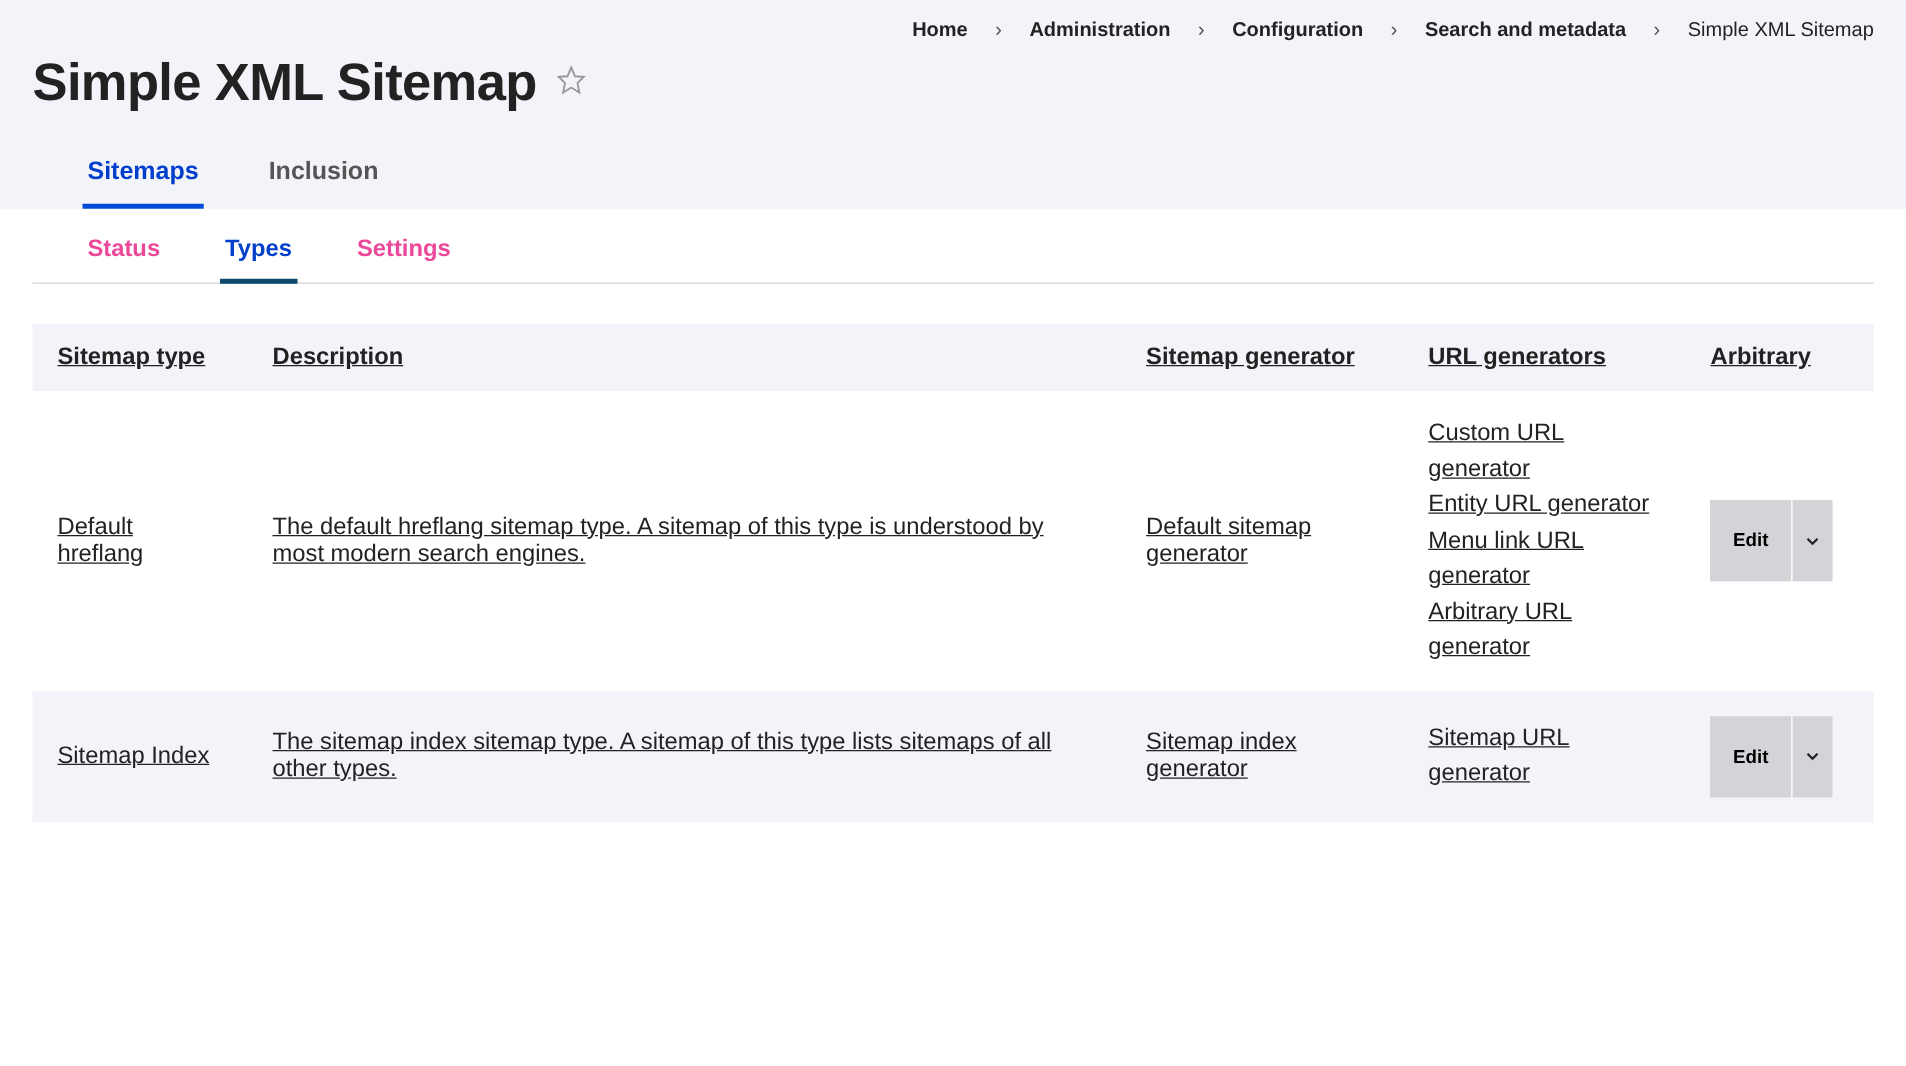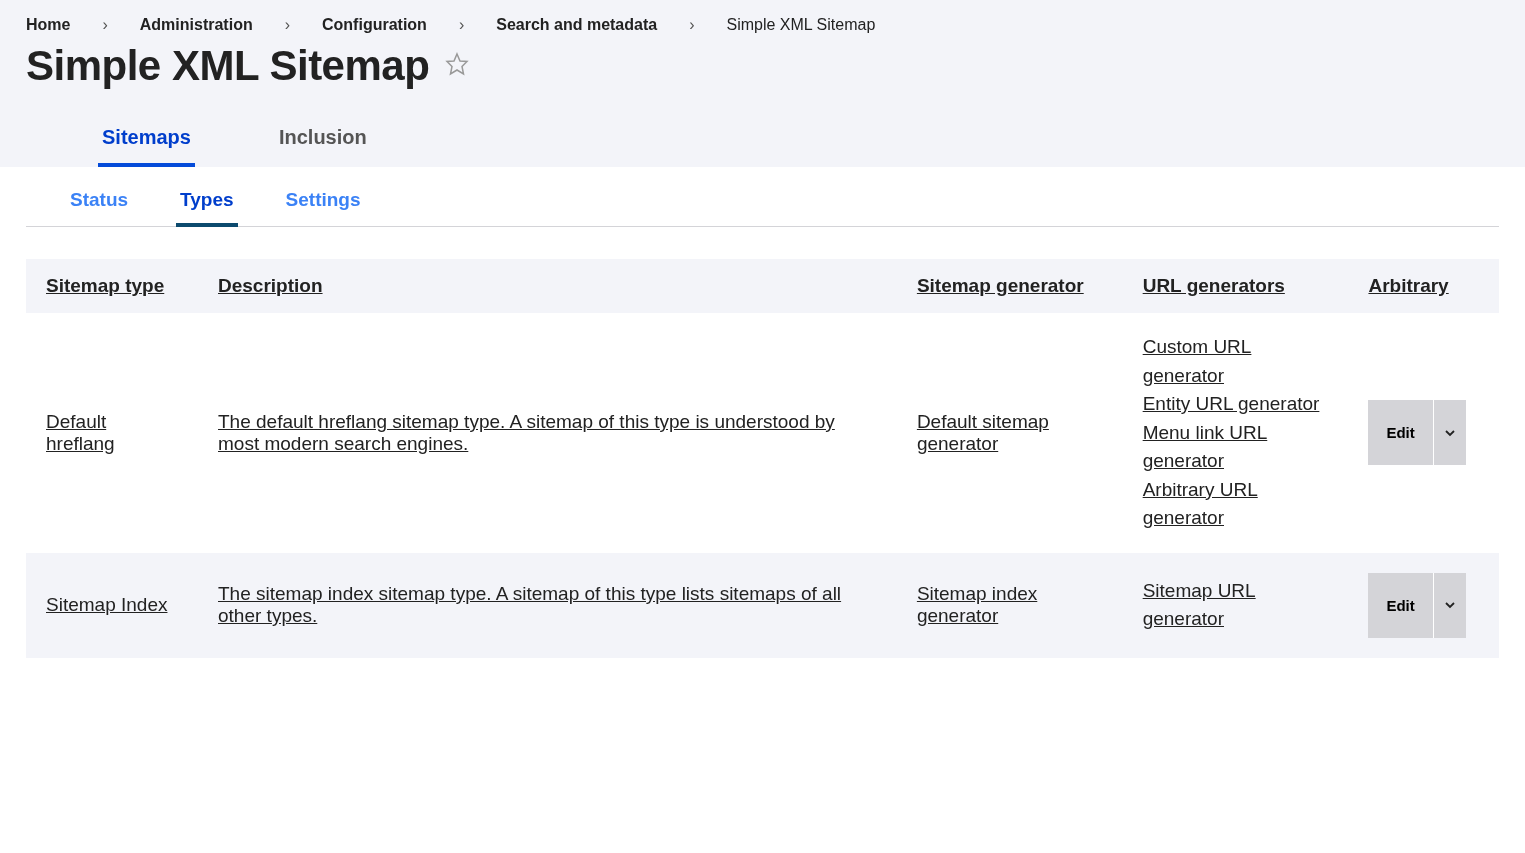--- a/index.html
+++ b/index.html
@@ -1,30 +1,30 @@
 <!DOCTYPE html>
 <html><head>
 <meta charset="utf-8">
 <style>
   * { box-sizing: border-box; margin: 0; padding: 0; }
   body { font-family: "Segoe UI", -apple-system, BlinkMacSystemFont, sans-serif; background: #fff; color: #222; }
   .header-region { background: #f3f4f9; padding: 10px 26px 0 26px; }
-  .breadcrumb { display: flex; align-items: center; gap: 32px; font-size: 16px; font-weight: 600; color: #222; padding-top: 6px; }
+  .breadcrumb { display: flex; align-items: center; gap: 22px; font-size: 16px; font-weight: 600; color: #222; padding-top: 6px; justify-content: flex-end; }
   .breadcrumb .sep { color: #555; font-weight: 400; }
   .breadcrumb .crumb { cursor: pointer; }
   .breadcrumb .crumb.current { font-weight: 400; cursor: default; }
   .title-row { display: flex; align-items: center; gap: 16px; margin-top: 8px; }
   .page-title { font-size: 42px; font-weight: 700; letter-spacing: -0.5px; color: #222; }
   .star-icon { color: #888; cursor: pointer; }
   .primary-tabs { display: flex; gap: 48px; margin-top: 28px; padding-left: 40px; }
-  .primary-tab { font-size: 20px; font-weight: 600; color: #555; padding: 8px 4px 14px 4px; cursor: pointer; border-bottom: 4px solid transparent; margin-left: 32px; }
+  .primary-tab { font-size: 20px; font-weight: 600; color: #555; padding: 8px 4px 14px 4px; cursor: pointer; border-bottom: 4px solid transparent; }
   .primary-tab.active { color: #003ecc; border-bottom: 4px solid #044bd9; }
   .content-region { background: #fff; padding: 0 26px 40px 26px; }
   .secondary-tabs { display: flex; gap: 44px; border-bottom: 1px solid #d4d4d8; padding-left: 40px; padding-top: 18px; }
-  .secondary-tab { font-size: 19px; font-weight: 600; color: #3b82f6; padding: 4px 4px 12px 4px; cursor: pointer; border-bottom: 4px solid transparent; margin-bottom: -1px; }
+  .secondary-tab { font-size: 19px; font-weight: 600; color: #ec4899; padding: 4px 4px 12px 4px; cursor: pointer; border-bottom: 4px solid transparent; margin-bottom: -1px; }
   .secondary-tab.active { color: #003ecc; border-bottom: 4px solid #0c4a6e; }
   .add-button { display: inline-block; background: #003ecc; color: #fff; font-size: 18px; font-weight: 700; padding: 14px 24px; margin-top: 44px; border: none; cursor: pointer; }
   table { width: 100%; border-collapse: collapse; margin-top: 32px; text-decoration: underline; }
   thead { background: #f3f4f9; }
   th { text-align: left; font-size: 19px; font-weight: 700; padding: 16px 20px; color: #222; }
   tbody tr.odd { background: #fff; }
   tbody tr.even { background: #f3f4f9; }
   td { padding: 20px 20px; font-size: 19px; vertical-align: middle; color: #222; }
   td .multiline { white-space: pre-line; line-height: 1.5; }
   .ops { display: inline-flex; align-items: stretch; }

